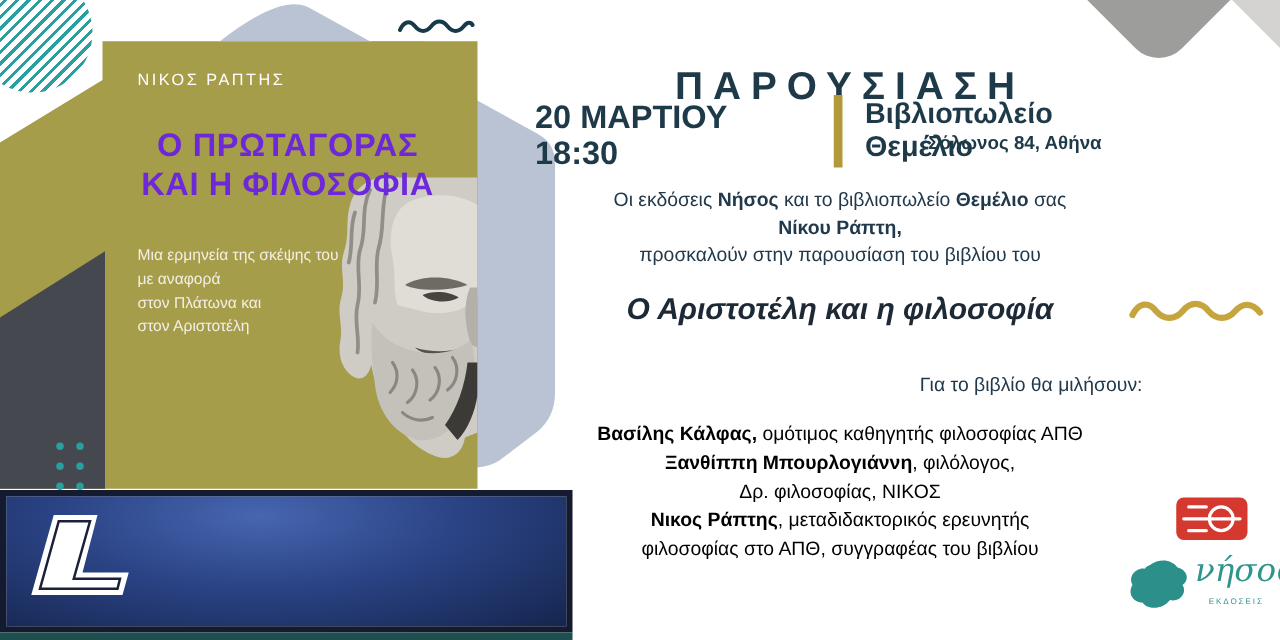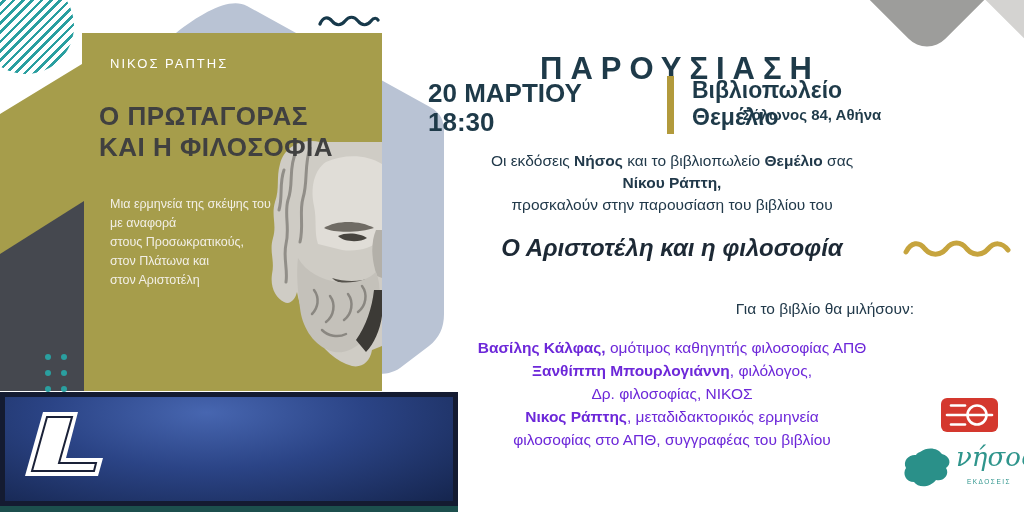--- a/index.html
+++ b/index.html
@@ -10,34 +10,34 @@
 
   
   .striped-circle{left:-22px;top:-22px;width:96px;height:96px;border-radius:50%;
     background:repeating-linear-gradient(135deg,#2a9fa0 0 2.6px,transparent 2.6px 6.6px);}
   .diamond{border-radius:26px;transform:rotate(45deg);}
   .diamond.dark{left:842px;top:-148px;width:170px;height:170px;background:#9d9d9b;}
   .diamond.light{left:980px;top:-140px;width:190px;height:190px;background:#d4d3d1;}
 
   
   .cover-author{left:110px;top:56px;color:#fff;font-size:13px;letter-spacing:2px;}
-  .cover-title{left:99px;top:101px;color:#404040;font-size:26px;font-weight:700;line-height:31px;letter-spacing:.5px;}
+  .cover-title{left:113px;top:101px;color:#6d28d9;font-size:26px;font-weight:700;line-height:31px;letter-spacing:.5px;text-align:center;}
   .cover-sub{left:110px;top:179px;color:#f2efe6;font-size:12.5px;line-height:19px;margin-top:16px;}
 
   
   .r-header{left:500px;top:13px;width:360px;text-align:center;color:#1e3a49;
             font-size:31px;font-weight:700;letter-spacing:8px;margin-top:38px;}
   .r-date{left:428px;top:79px;width:232px;text-align:left;color:#1e3a49;font-size:26px;font-weight:700;line-height:29px;}
   .gold-bar{left:667px;top:76px;width:7px;height:58px;background:#b29a3c;}
   .r-venue{left:692px;top:77px;width:240px;text-align:left;color:#1e3a49;font-size:23px;font-weight:700;}
   .r-address{left:692px;top:106px;width:240px;text-align:center;color:#1e3a49;font-size:15px;font-weight:700;}
   .r-invite{left:430px;top:150px;width:484px;text-align:center;color:#21394a;font-size:15.5px;line-height:22px;}
   .r-booktitle{left:430px;top:234px;width:484px;text-align:center;color:#1d2935;font-size:24px;font-weight:700;font-style:italic;}
   .r-intro{left:430px;top:300px;width:484px;text-align:right;color:#21394a;font-size:15.5px;}
-  .r-speakers{left:415px;top:336px;width:514px;text-align:center;color:#6d28d9;font-size:15.5px;line-height:23px;}
+  .r-speakers{left:415px;top:336px;width:514px;text-align:center;color:#000000;font-size:15.5px;line-height:23px;}
 
   
   .lt-box{left:0;top:392px;width:458px;height:114px;box-sizing:border-box;border:5px solid #141b31;
     background:radial-gradient(ellipse at 45% 15%,#4766b0 0%,#2b4486 45%,#15254e 100%);}
   .teal-strip{left:0;top:506px;width:458px;height:6px;background:#1c4f4d;}
 
   
   .eth-box{left:941px;top:398px;width:57px;height:34px;background:#d4382e;border-radius:6px;}
   .nissos-name{left:956px;top:444px;color:#2f958c;font-family:"DejaVu Serif",serif;
     font-style:italic;font-size:26px;line-height:1;}
@@ -104,21 +104,20 @@
   </svg>
 
   <div class="abs cover-author">ΝΙΚΟΣ ΡΑΠΤΗΣ</div>
   <div class="abs cover-title">
     <div>Ο ΠΡΩΤΑΓΟΡΑΣ</div>
     <div>ΚΑΙ Η ΦΙΛΟΣΟΦΙΑ</div>
   </div>
   <div class="abs cover-sub">
     <div>Μια ερμηνεία της σκέψης του</div>
     <div>με αναφορά</div>
-    <div>στους Προσωκρατικούς,</div>
     <div>στον Πλάτωνα και</div>
     <div>στον Αριστοτέλη</div>
   </div>
 
   <div class="abs r-header">ΠΑΡΟΥΣΙΑΣΗ</div>
   <div class="abs r-date">
     <div>20 ΜΑΡΤΙΟΥ</div>
     <div>18:30</div>
   </div>
   <div class="abs gold-bar"></div>
@@ -131,21 +130,21 @@
     <div><span>προσκαλούν στην παρουσίαση του βιβλίου του</span></div>
   </div>
 
   <div class="abs r-booktitle">Ο Αριστοτέλη και η φιλοσοφία</div>
   <div class="abs r-intro">Για το βιβλίο θα μιλήσουν:</div>
 
   <div class="abs r-speakers">
     <div><span style="font-weight: 700;">Βασίλης Κάλφας,</span><span> ομότιμος καθηγητής φιλοσοφίας ΑΠΘ</span></div>
     <div><span style="font-weight: 700;">Ξανθίππη Μπουρλογιάννη</span><span>, φιλόλογος,</span></div>
     <div><span>Δρ. φιλοσοφίας, ΝΙΚΟΣ</span></div>
-    <div><span style="font-weight: 700;">Νικος Ράπτης</span><span>, μεταδιδακτορικός ερμηνεία</span></div>
+    <div><span style="font-weight: 700;">Νικος Ράπτης</span><span>, μεταδιδακτορικός ερευνητής</span></div>
     <div><span>φιλοσοφίας στο ΑΠΘ, συγγραφέας του βιβλίου</span></div>
   </div>
 
   <div class="abs lt-box">
     <svg class="abs" style="left:8px;top:8px" width="100" height="78" viewBox="0 0 100 78">
       <path d="M30,7 L65,7 L53,53 L90,53 L85,71 L12,71 Z" fill="#ffffff"></path>
       <path d="M34,12 L59,12 L46,58 L83,58 L81,66 L19,66 Z" fill="none" stroke="#1a2138" stroke-width="2"></path>
     </svg>
 
   </div>

